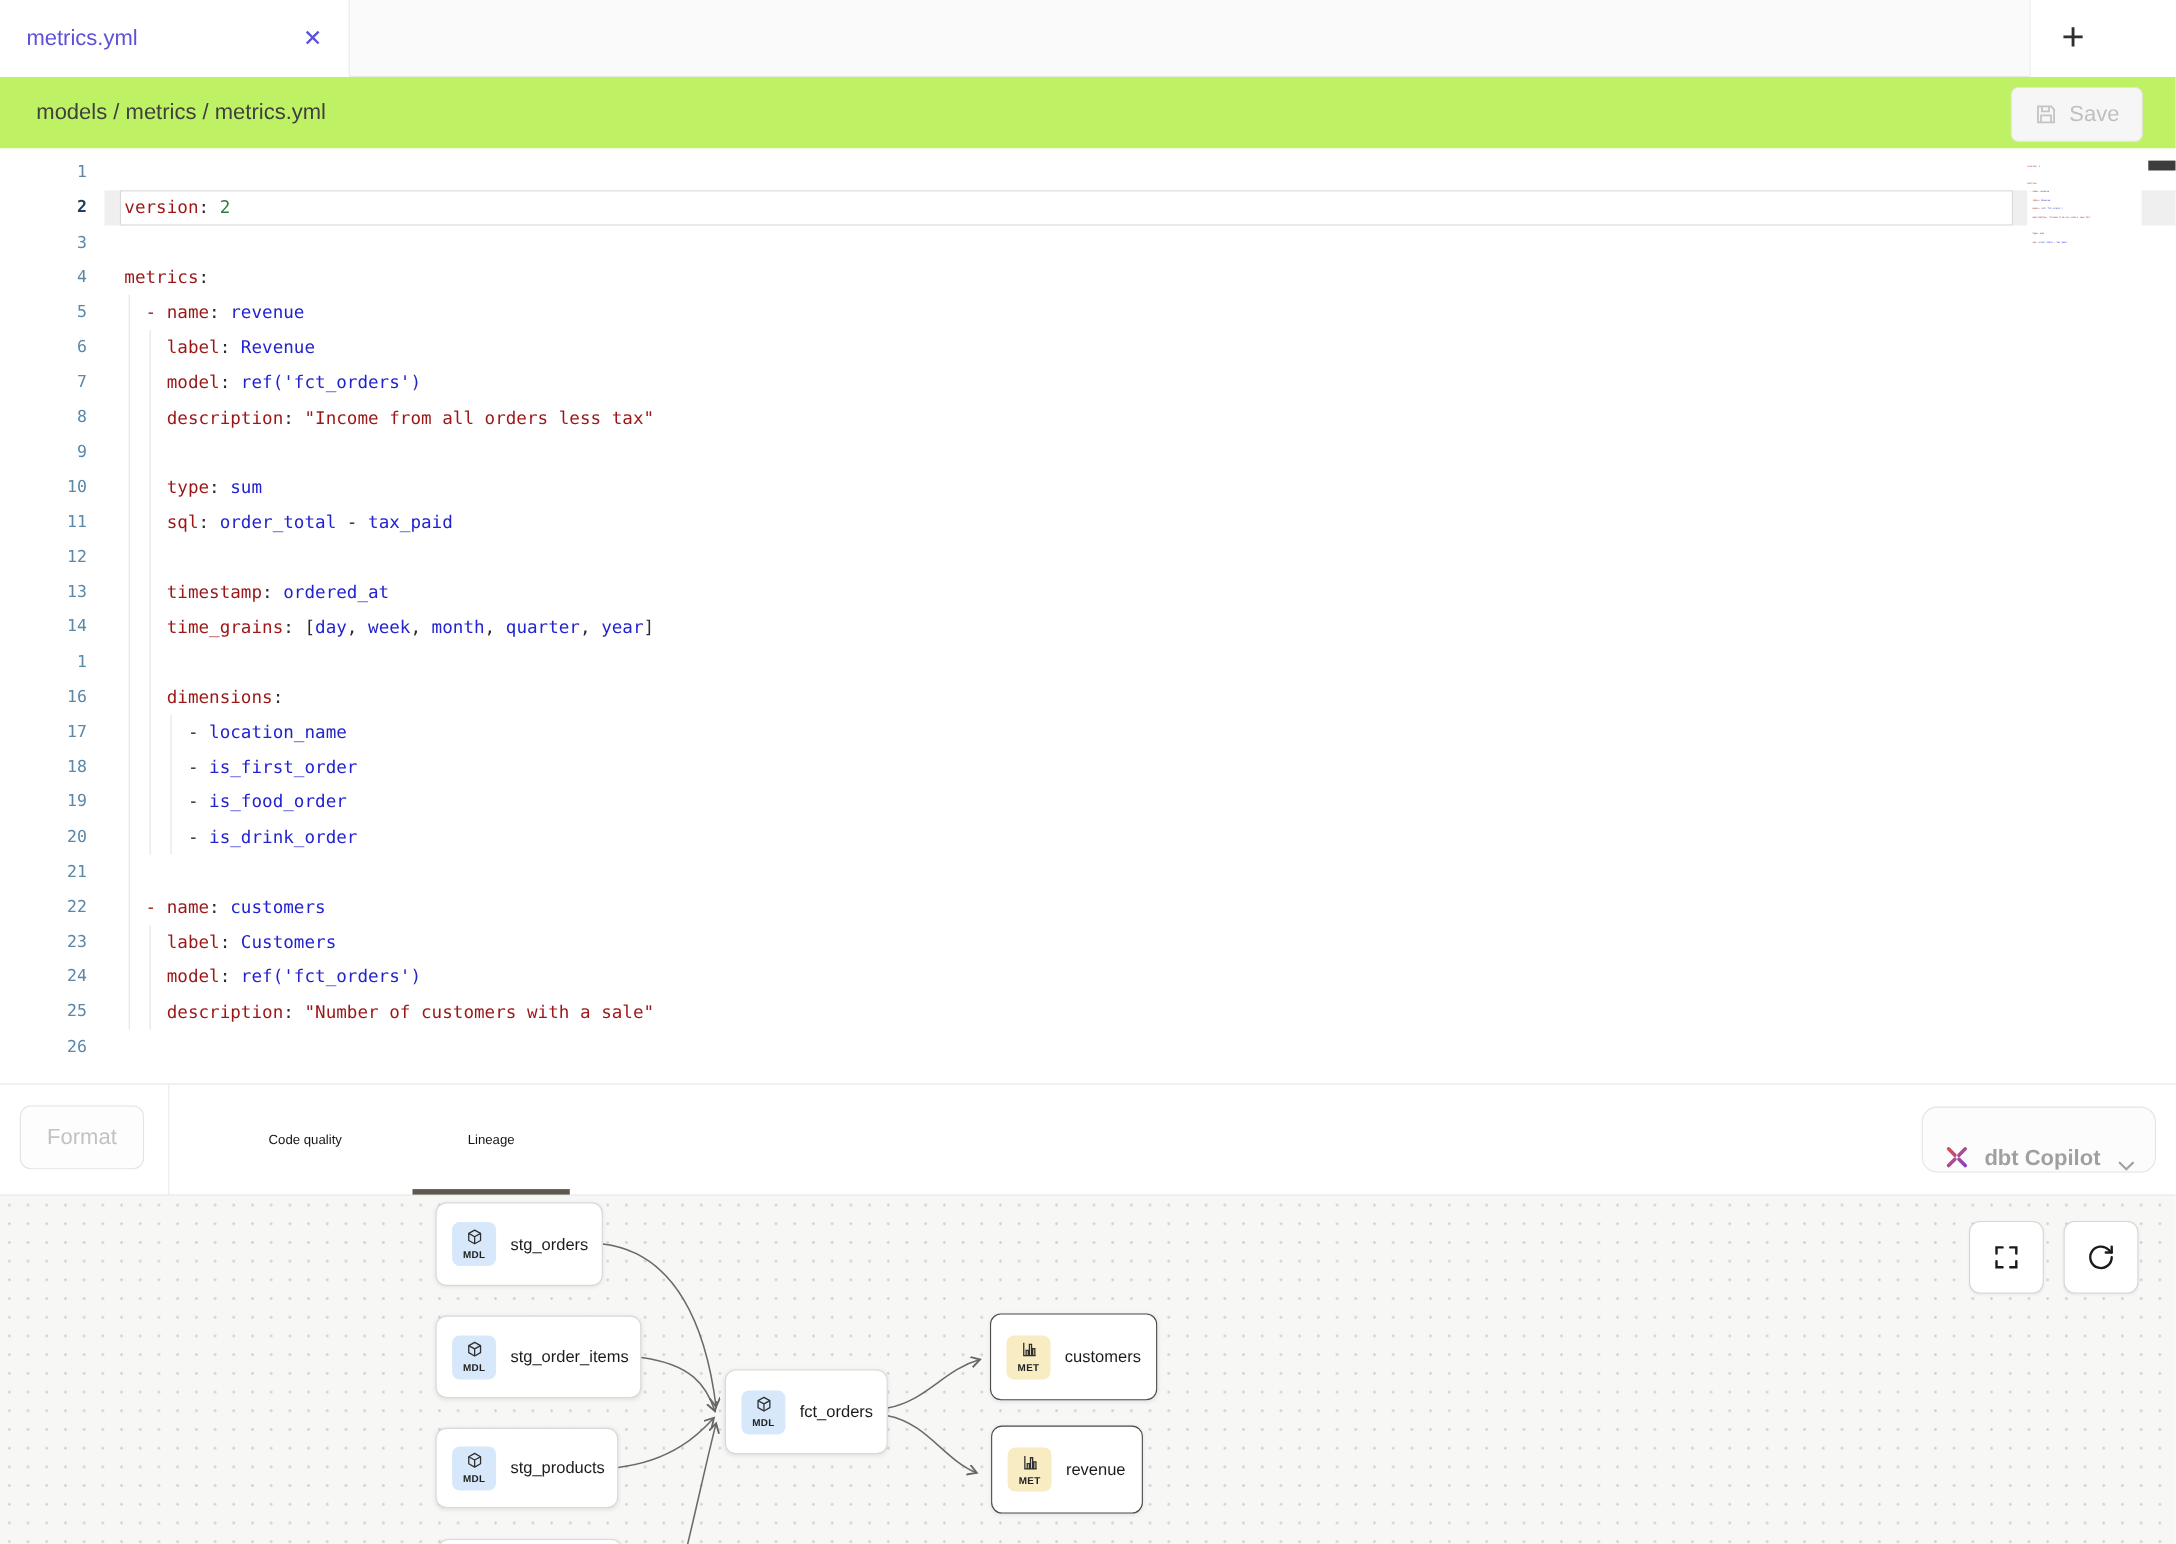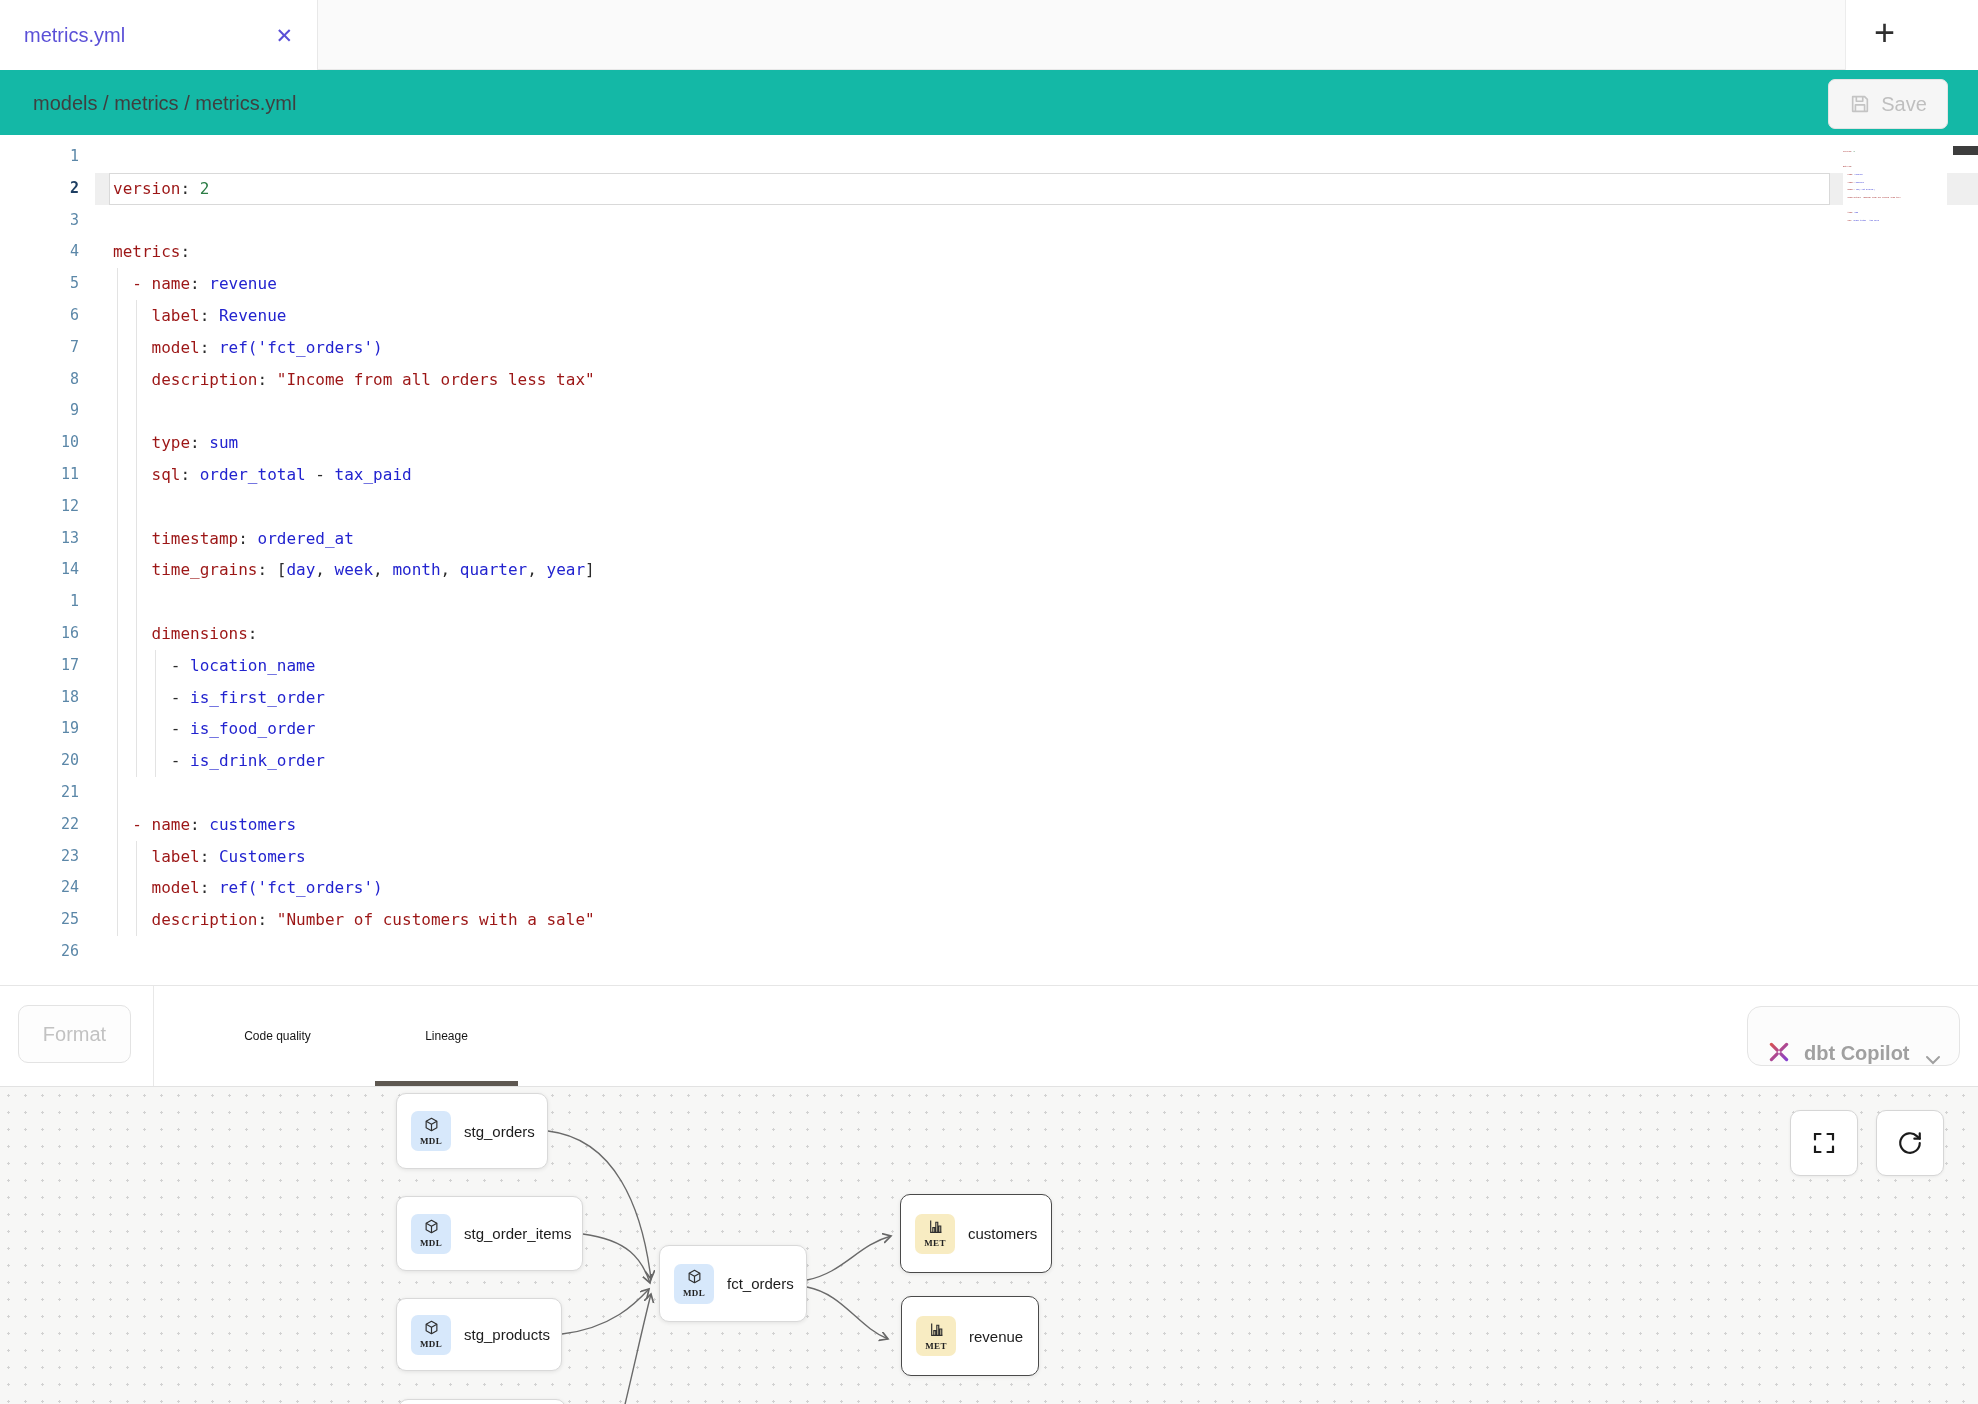--- a/index.html
+++ b/index.html
@@ -12,21 +12,21 @@
 
   
   .tab-active{position:absolute;left:0;top:0;width:318px;height:70px;background:#fff;border-right:1px solid #e8e8e8;display:flex;align-items:center;justify-content:space-between;padding:0 24px}
   .tab-title{color:var(--accent);font-size:20px;font-weight:500}
   .tab-close{color:var(--accent);font-size:21px;line-height:1;cursor:pointer}
   .tab-rest{position:absolute;left:318px;right:133px;top:0;height:70px;background:#fafafa;border-bottom:1px solid #e8e8e8}
   .plus-area{position:absolute;right:0;top:0;width:133px;height:70px;background:#fff;border-left:1px solid #ececec;display:flex;align-items:center;padding-left:28px}
   .plus{font-size:36px;font-weight:100;color:#2f2f2f;line-height:1;margin-top:-4px}
 
   
-  .crumbrow{position:absolute;top:70px;left:0;right:0;height:65px;background:#14b8a6}
+  .crumbrow{position:absolute;top:70px;left:0;right:0;height:65px;background:#bef264}
   .crumb{position:absolute;left:33px;top:50%;transform:translateY(-50%);font-size:20px;color:#3f3f3f}
   .savebtn{position:absolute;right:30px;top:9px;width:120px;height:50px;border:1px solid #e4e4e4;background:#f6f6f6;border-radius:7px;display:flex;align-items:center;justify-content:center;gap:10px;color:#bfbfbf;font-size:20px;font-weight:500}
 
   
   #editor{position:absolute;top:135px;left:0;right:0;height:850px;background:#fff;overflow:hidden}
   .active-strip{position:absolute;left:95px;right:0;height:31.8px;background:#efefef}
   .active-box{position:absolute;left:109px;width:1721px;height:31.8px;background:#fff;border:1px solid #d9d9d9}
   .gutter{position:absolute;left:0;top:6px;width:79px;z-index:3}
   .gut-n{height:31.8px;line-height:31.8px;font-family:"DejaVu Sans Mono",monospace;font-size:15px;color:#5b87a8;text-align:right}
   .gut-n.act{color:#1e3f63;font-weight:bold}
@@ -50,21 +50,21 @@
   .copilot .cp-label{color:#a0a0a0;font-size:20px;font-weight:600;flex:1}
 
   
   #canvas{position:absolute;top:1087px;left:0;right:0;height:317px;background-color:#f7f7f6;background-image:radial-gradient(circle,#d2d2d2 1.2px,transparent 1.3px);background-size:17px 17px;overflow:hidden}
   #edges{position:absolute;left:0;top:0;width:1978px;height:317px}
   .node{position:absolute;background:#fff;border:1px solid #d9d9d9;border-radius:10px;box-shadow:0 1px 4px rgba(0,0,0,.09);display:flex;align-items:center;gap:13px;padding-left:14px;cursor:pointer}
   .node.MET{border:1.6px solid #4a4a4a}
   .badge{width:40px;height:40px;border-radius:7px;display:flex;flex-direction:column;align-items:center;justify-content:center;flex:0 0 auto}
   .badge.MDL{background:#d7e8fb}
   .badge.MET{background:#f8ecc2}
-  .badge span{font-family:Liberation Serif, serif;font-size:9px;font-weight:600;color:#222;letter-spacing:.3px;margin-top:4px}
+  .badge span{font-family:Liberation Sans, sans-serif;font-size:9px;font-weight:600;color:#222;letter-spacing:.3px;margin-top:4px}
   .nlabel{font-size:15px;color:#1c1c1c;white-space:nowrap}
   .combo{position:absolute;left:1196px;top:23px;height:66px;display:flex;background:#fff;border:1px solid #d6d6d6;border-radius:10px;box-shadow:0 1px 3px rgba(0,0,0,.06)}
   .combo input{width:330px;border:none;outline:none;background:transparent;padding:0 18px;font-size:19px;color:#1c1c1c;font-family:"Liberation Sans",sans-serif}
   .combo .ubtn{width:200px;border:none;border-left:1px solid #d9d9d9;display:flex;align-items:center;justify-content:center;font-size:20px;font-weight:600;color:#141414;background:#fff;border-radius:0 10px 10px 0;cursor:pointer}
   .iconbtn{position:absolute;top:23px;width:68px;height:66px;background:#fff;border:1px solid #d6d6d6;border-radius:10px;display:flex;align-items:center;justify-content:center;box-shadow:0 1px 3px rgba(0,0,0,.06);cursor:pointer}
 </style>
 </head>
 <body>
 
 <div id="app">

